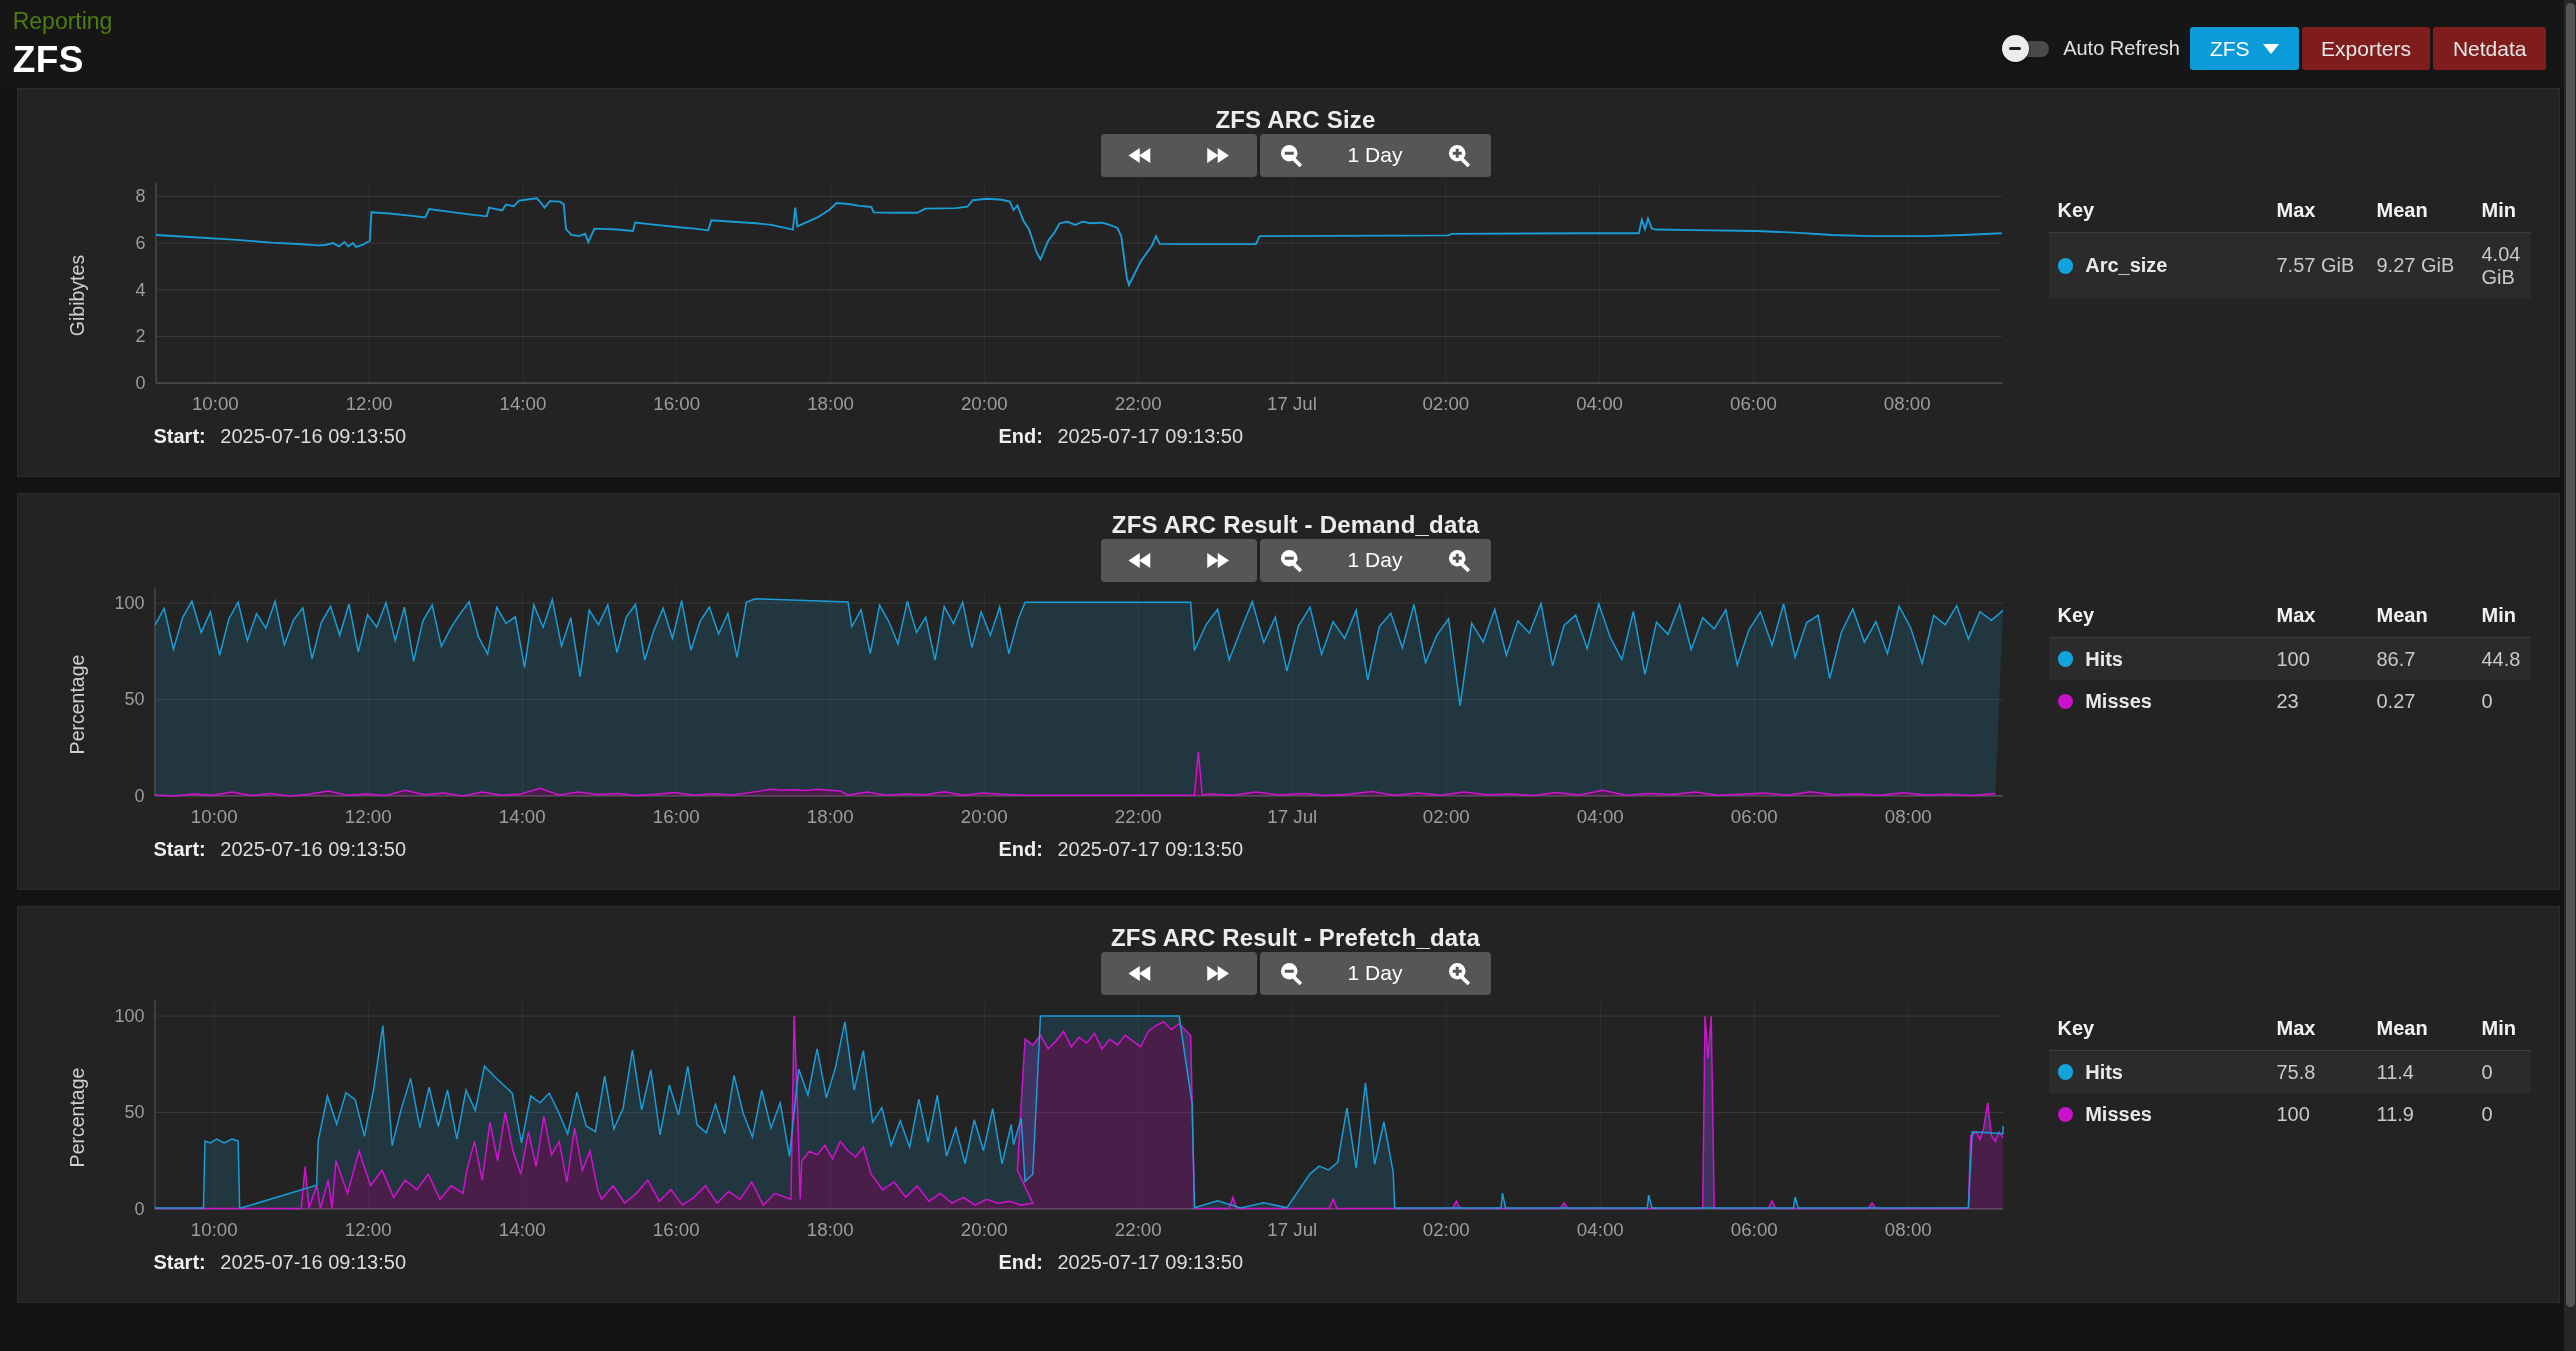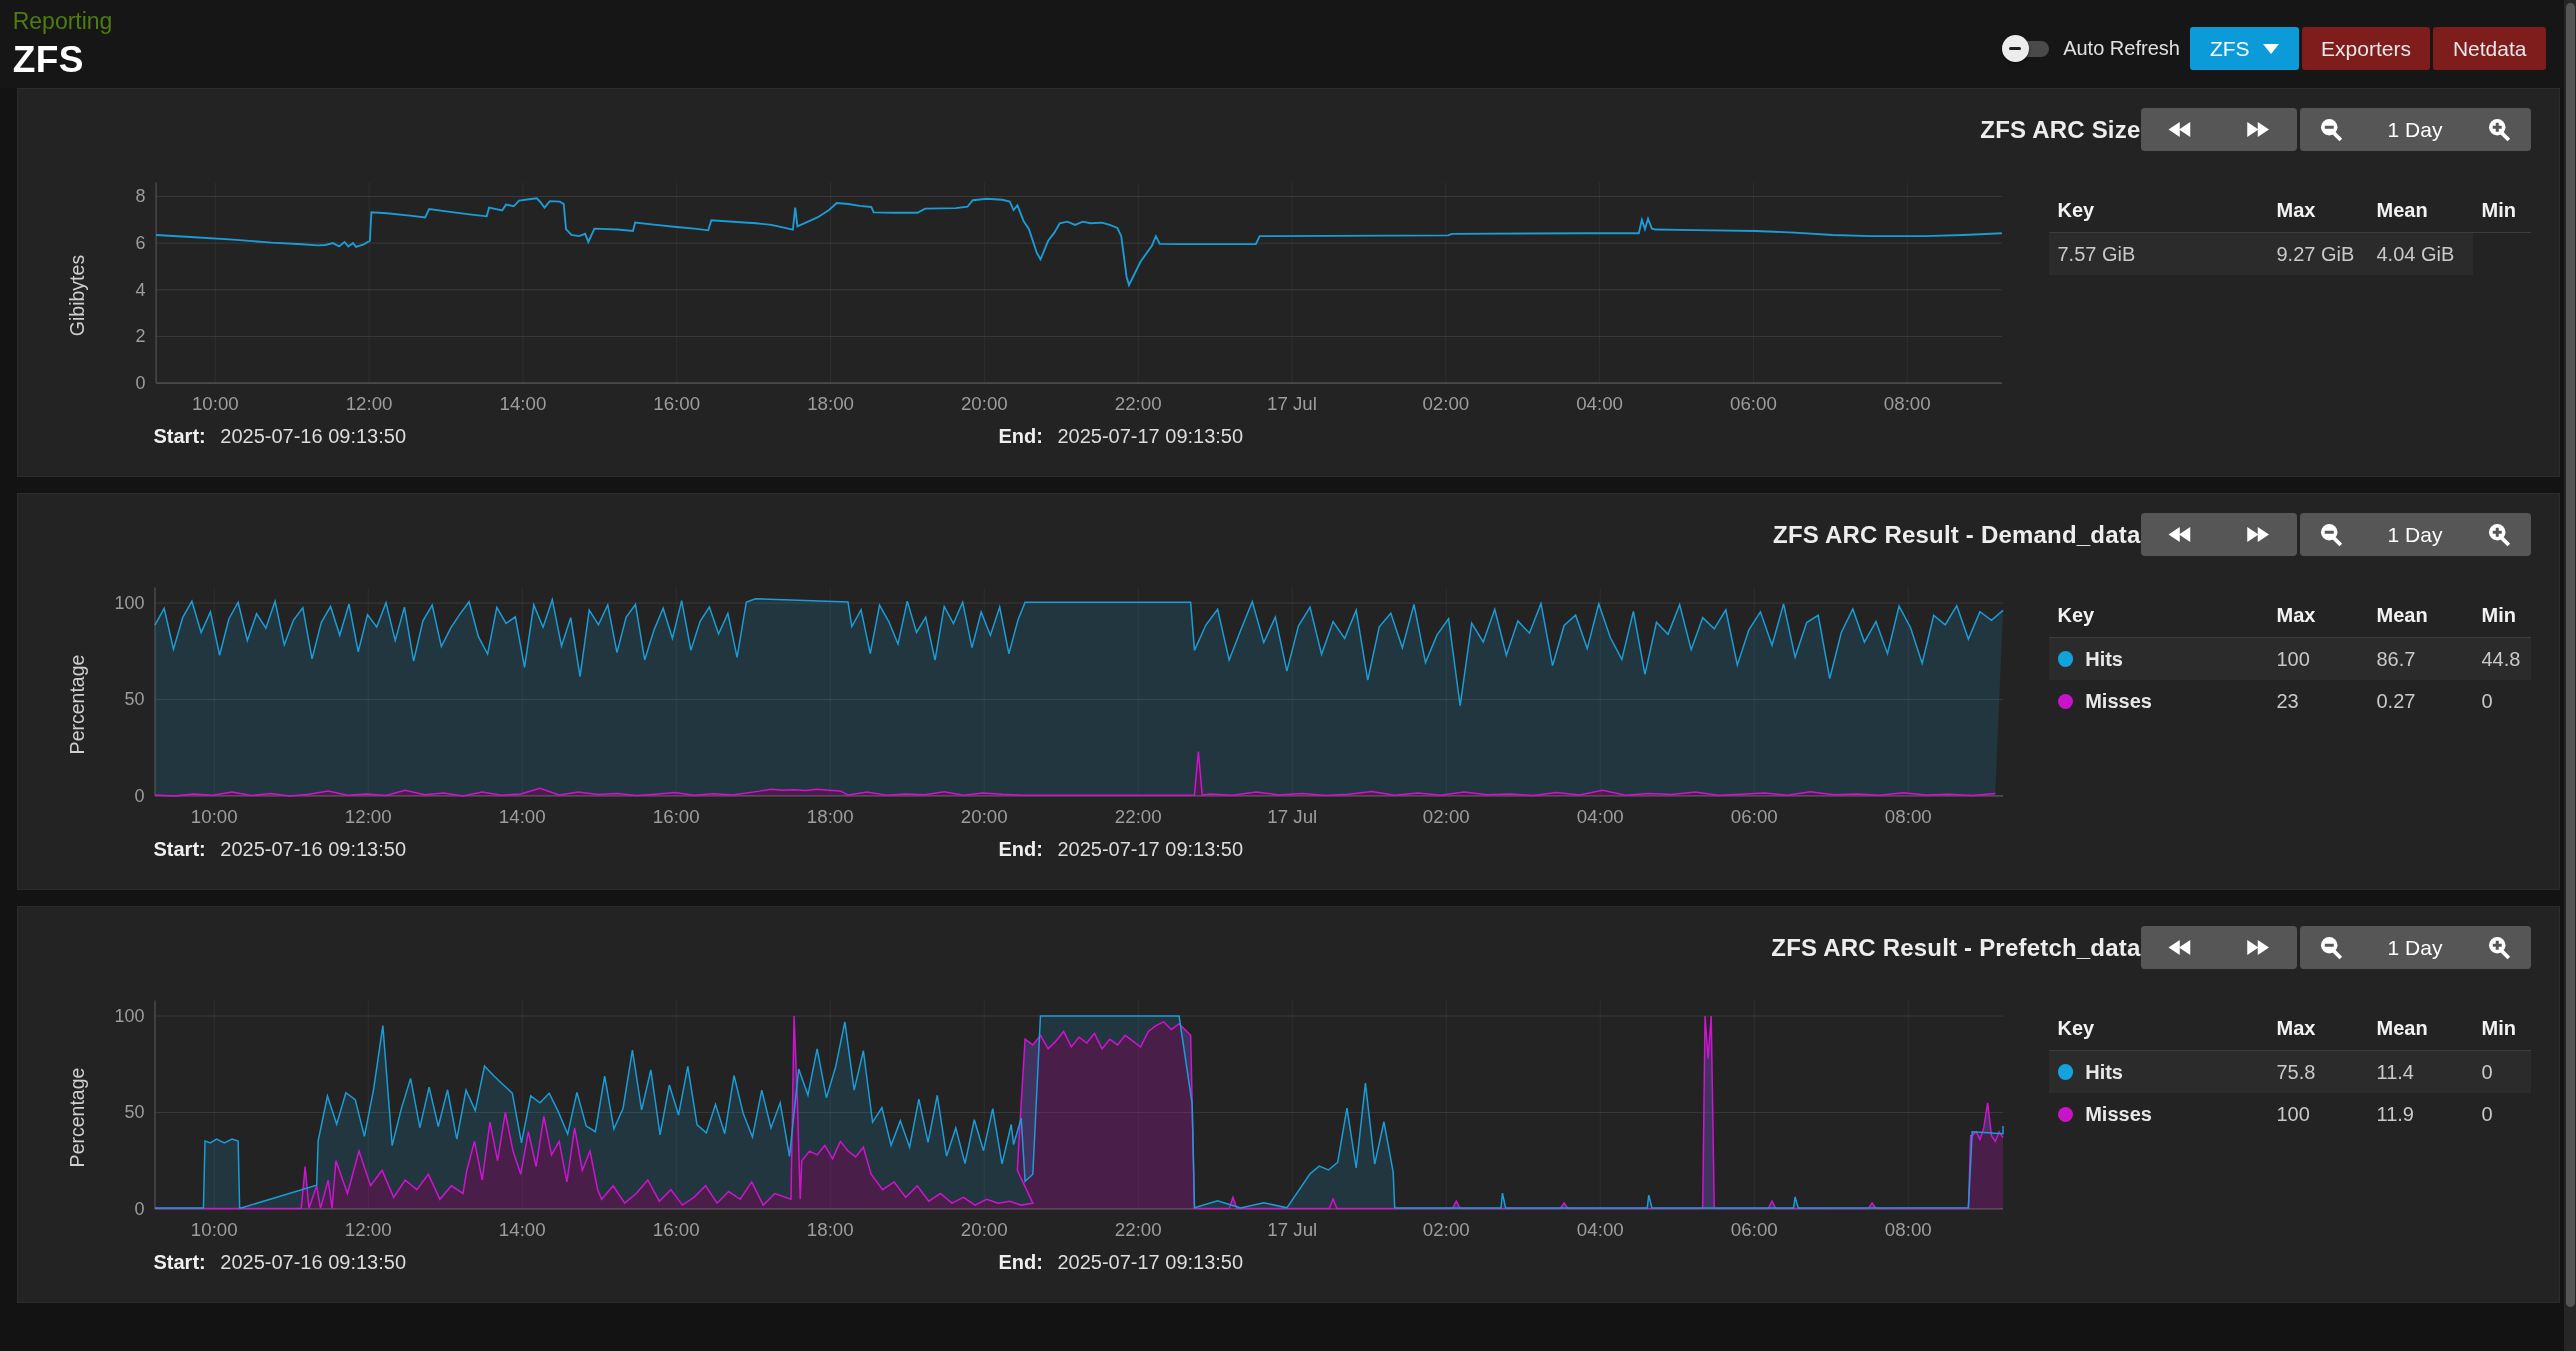--- a/index.html
+++ b/index.html
@@ -15,21 +15,21 @@
   .toggle-knob { position:absolute; left:0; top:-3.7px; width:27px; height:27px; background:#ececec; border-radius:50%;
      display:flex; align-items:center; justify-content:center; box-shadow:0 1.5px 3px rgba(0,0,0,.5); }
   .toggle-knob span { width:12px; height:3px; background:#1d1d1d; border-radius:1.5px; display:block; }
   .toggle-label { font-size:20px; color:#e0e0e0; }
   .btn { height:43px; border:none; border-radius:3px; font-size:21px; cursor:pointer;
      font-family:"Liberation Sans", sans-serif; display:inline-flex; align-items:center; justify-content:center; }
   .btn-primary { background:#0a9bd8; color:#fff; padding:0 19.5px; gap:13.5px; font-weight:400; }
   .btn-gray { background:#7f1d1d; color:#e6e6e6; padding:0 19.5px; }
   .caret-down { width:0; height:0; border-left:8.2px solid transparent; border-right:8.2px solid transparent; border-top:10.5px solid #fff; }
   .card { background:#232323; margin:0 16.5px 16.5px 16.5px; border:0.7px solid #2c2c2c; padding:16.5px 28px 18px 43px; }
-  .card-header { display:flex; align-items:center; justify-content:flex-end; height:48px; }
+  .card-header { display:flex; align-items:center; justify-content:space-between; height:48px;flex-direction:column; }
   .card-title { font-size:24px; font-weight:700; color:#ededed; letter-spacing:0.2px; }
   .card-controls { display:flex; gap:3px; }
   .btn-group { display:flex; background:#565656; border-radius:3.7px; overflow:hidden; height:43px; align-items:center; }
   .gbtn { width:78px; height:43px; display:flex; align-items:center; justify-content:center; background:transparent; border:none; cursor:pointer; }
   .gbtn svg { display:block; }
   .range-label { font-size:21px; color:#fff; min-width:105px; text-align:center; }
   .card-body { display:flex; margin-top:18px; }
   .chart-col { flex:1; min-width:0; }
   .chart-row { display:flex; }
   .ylabel { width:34px; display:flex; align-items:center; justify-content:center; }
@@ -168,20 +168,24 @@
           <span style="margin-left:9px">2025-07-17 09:13:50</span>
         </span>
       </div>
     </div>
     <div class="legend">
       <div class="legend-grid">
         <div class="legend-head">Key</div>
         <div class="legend-head">Max</div>
         <div class="legend-head">Mean</div>
         <div class="legend-head">Min</div>
+        <div class="legend-cell legend-row-a">
+          <span class="dot" style="background: rgb(18, 163, 221);"></span>
+          <span class="key-name">Arc_size</span>
+        </div>
         <div class="legend-cell legend-row-a">7.57 GiB</div>
         <div class="legend-cell legend-row-a">9.27 GiB</div>
         <div class="legend-cell legend-row-a">4.04 GiB</div>
       </div>
     </div>
   </div>
 </div>
 
 <div class="card">
   <div class="card-header">

